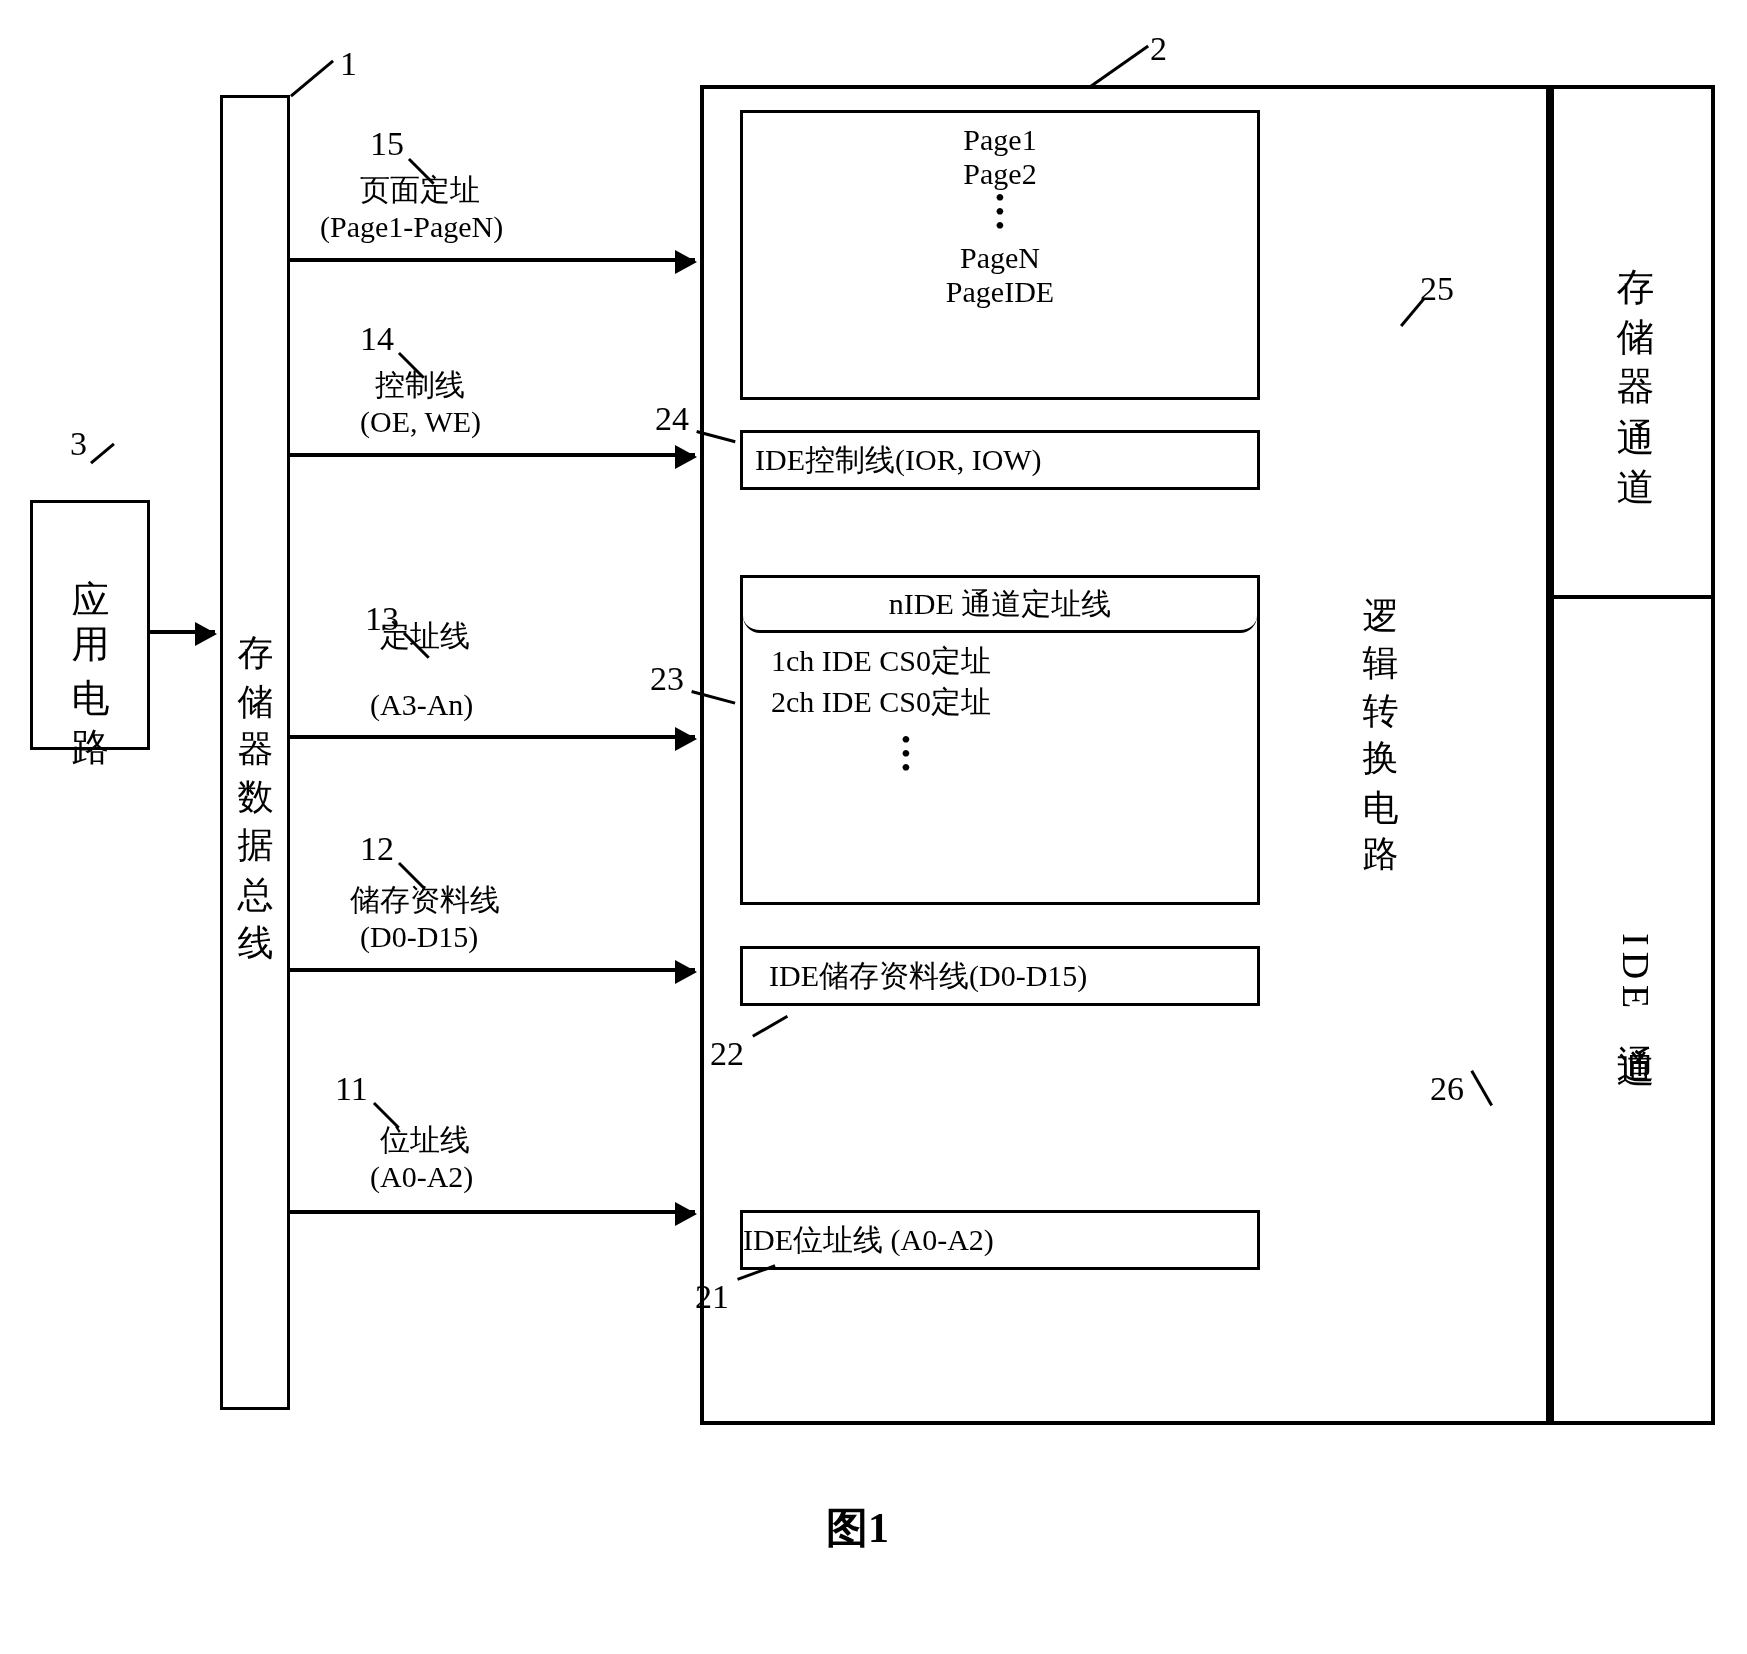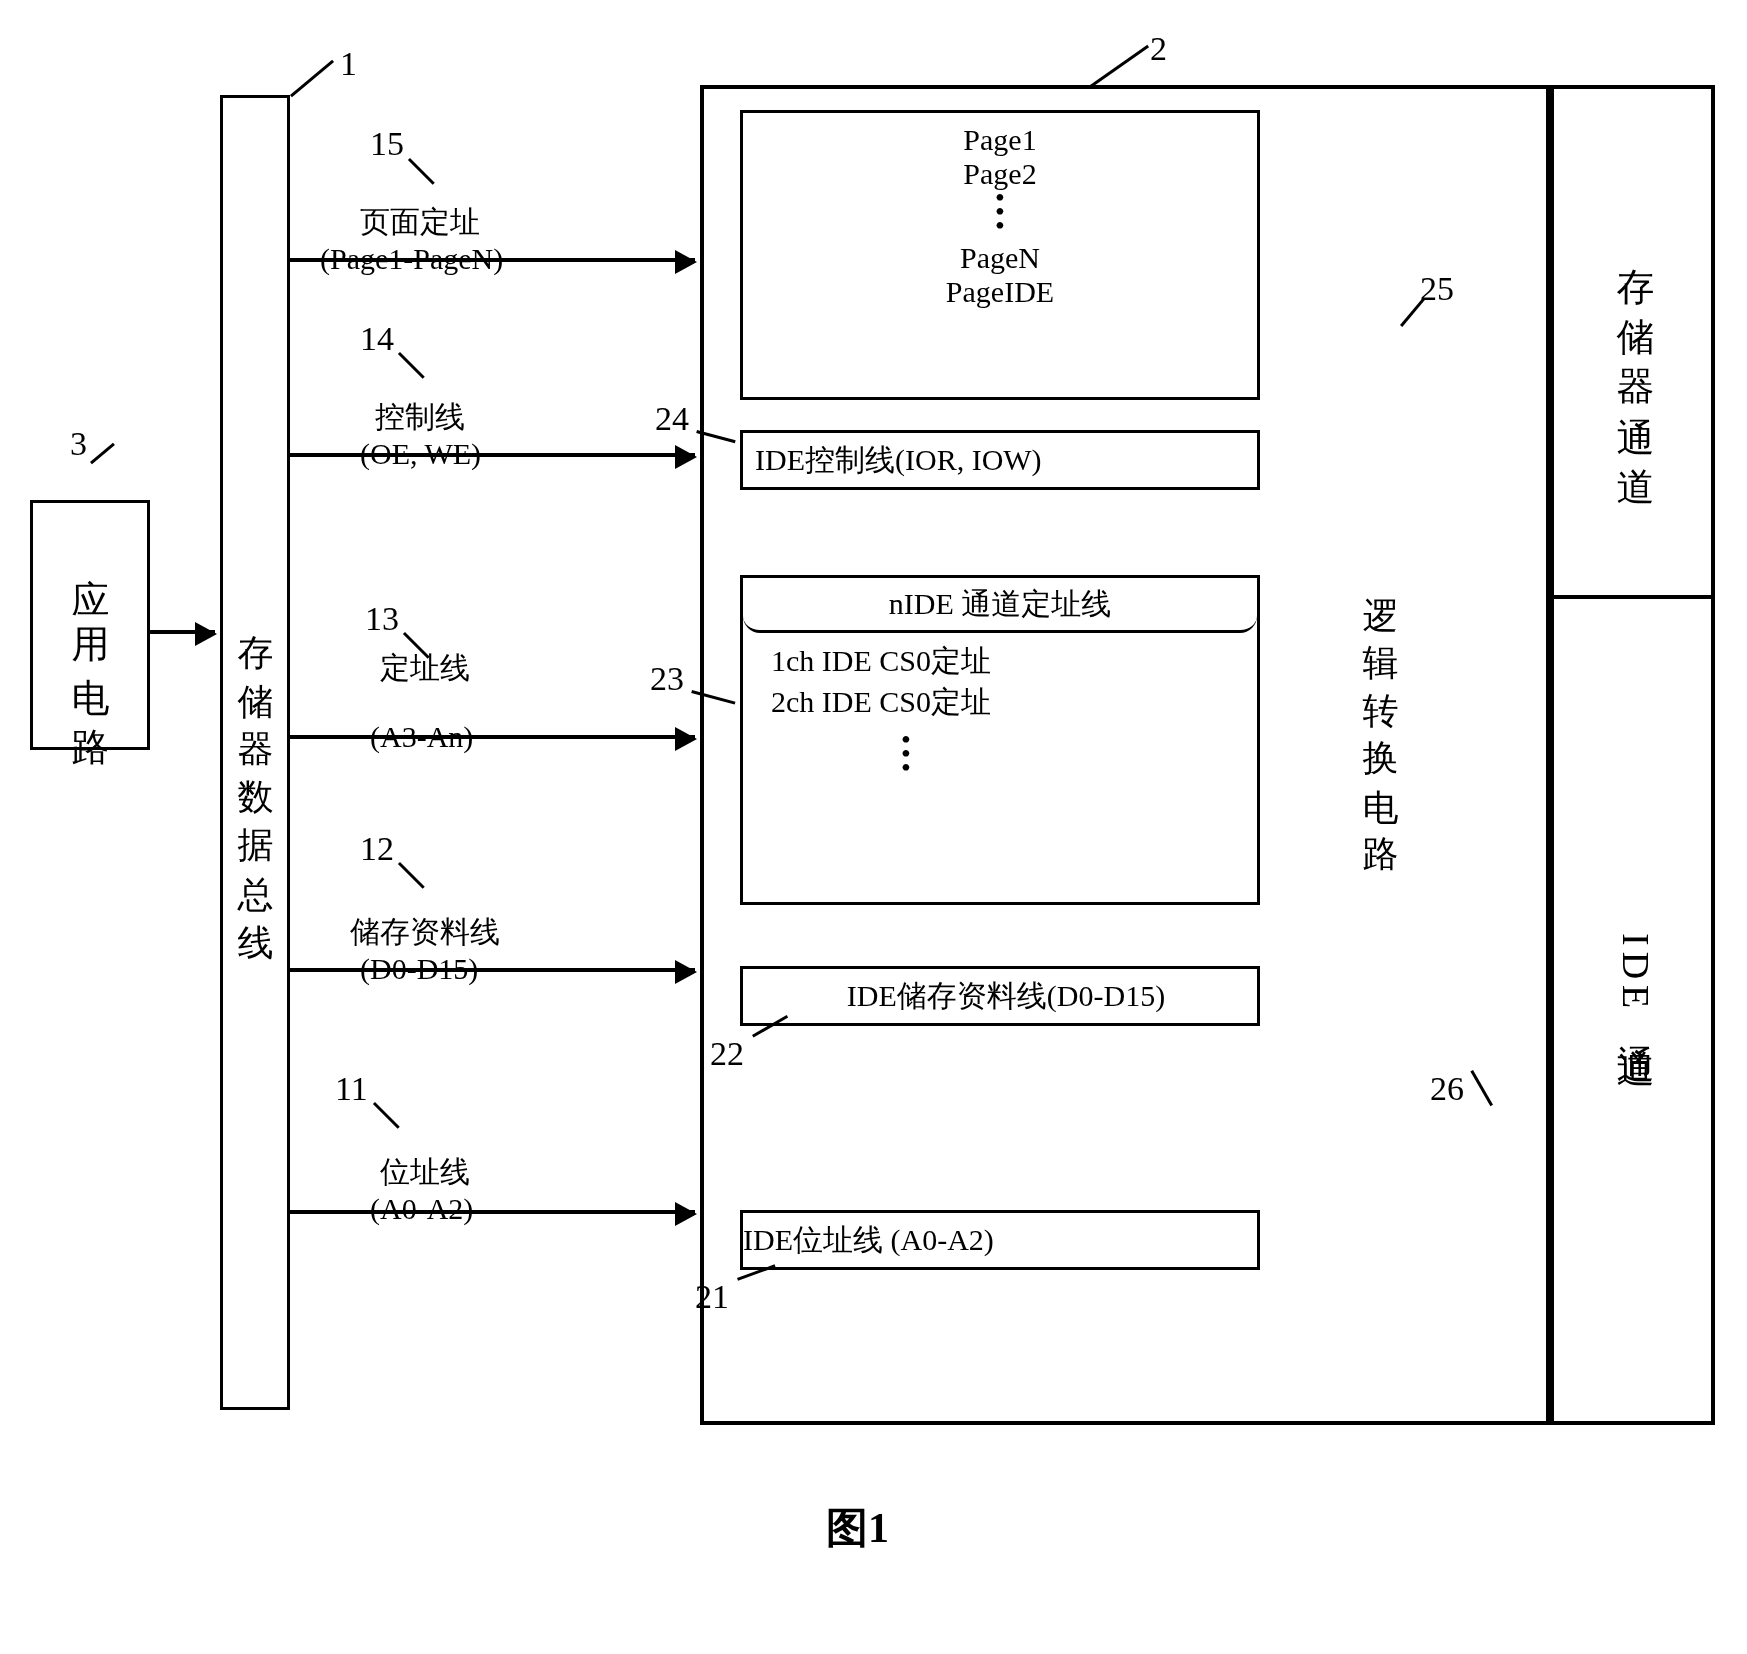--- a/index.html
+++ b/index.html
@@ -29,21 +29,20 @@
     text-orientation: upright;
     letter-spacing: 4px;
     font-size: 36px;
   }
   .htext { font-size: 30px; }
   .label {
     position: absolute;
     font-size: 30px;
     text-align: right;
     white-space: nowrap;
-    margin-top: 32px;
   }
   .num {
     position: absolute;
     font-size: 34px;
     white-space: nowrap;
   }
   .inner-box {
     position: absolute;
     border: 3px solid #000;
     background: #fff;
@@ -197,21 +196,21 @@
     <div style="border-bottom:3px solid #000; height:55px; display:flex; align-items:center; justify-content:center;border-radius:17px;">
       <span class="htext">nIDE 通道定址线</span>
     </div>
     <div style="padding:8px 0 0 28px;">
       <div class="htext">1ch IDE CS0定址</div>
       <div class="htext">2ch IDE CS0定址</div>
       <div class="dots" style="margin:10px 0 10px 130px; text-align:left;">•<br>•<br>•</div>
     </div>
   </div>
 
-  <div class="inner-box" style="left:710px; top:936px; width:520px; height:60px; display:flex; align-items:center; padding-left:12px;justify-content:center;">
+  <div class="inner-box" style="left:710px; top:916px; width:520px; height:60px; display:flex; align-items:center; padding-left:26px;">
     <span class="htext">IDE储存资料线(D0-D15)</span>
   </div>
   <div class="num" style="left:680px; top:1005px;">22</div>
   <div class="lead-h" style="left:722px; top:1005px; width:40px; transform:rotate(-30deg); transform-origin:left top;"></div>
 
   <div class="inner-box" style="left:710px; top:1180px; width:520px; height:60px; display:flex; align-items:center; ">
     <span class="htext">IDE位址线 (A0-A2)</span>
   </div>
   <div class="num" style="left:665px; top:1248px;">21</div>
   <div class="lead-h" style="left:707px; top:1248px; width:40px; transform:rotate(-20deg); transform-origin:left top;"></div>

